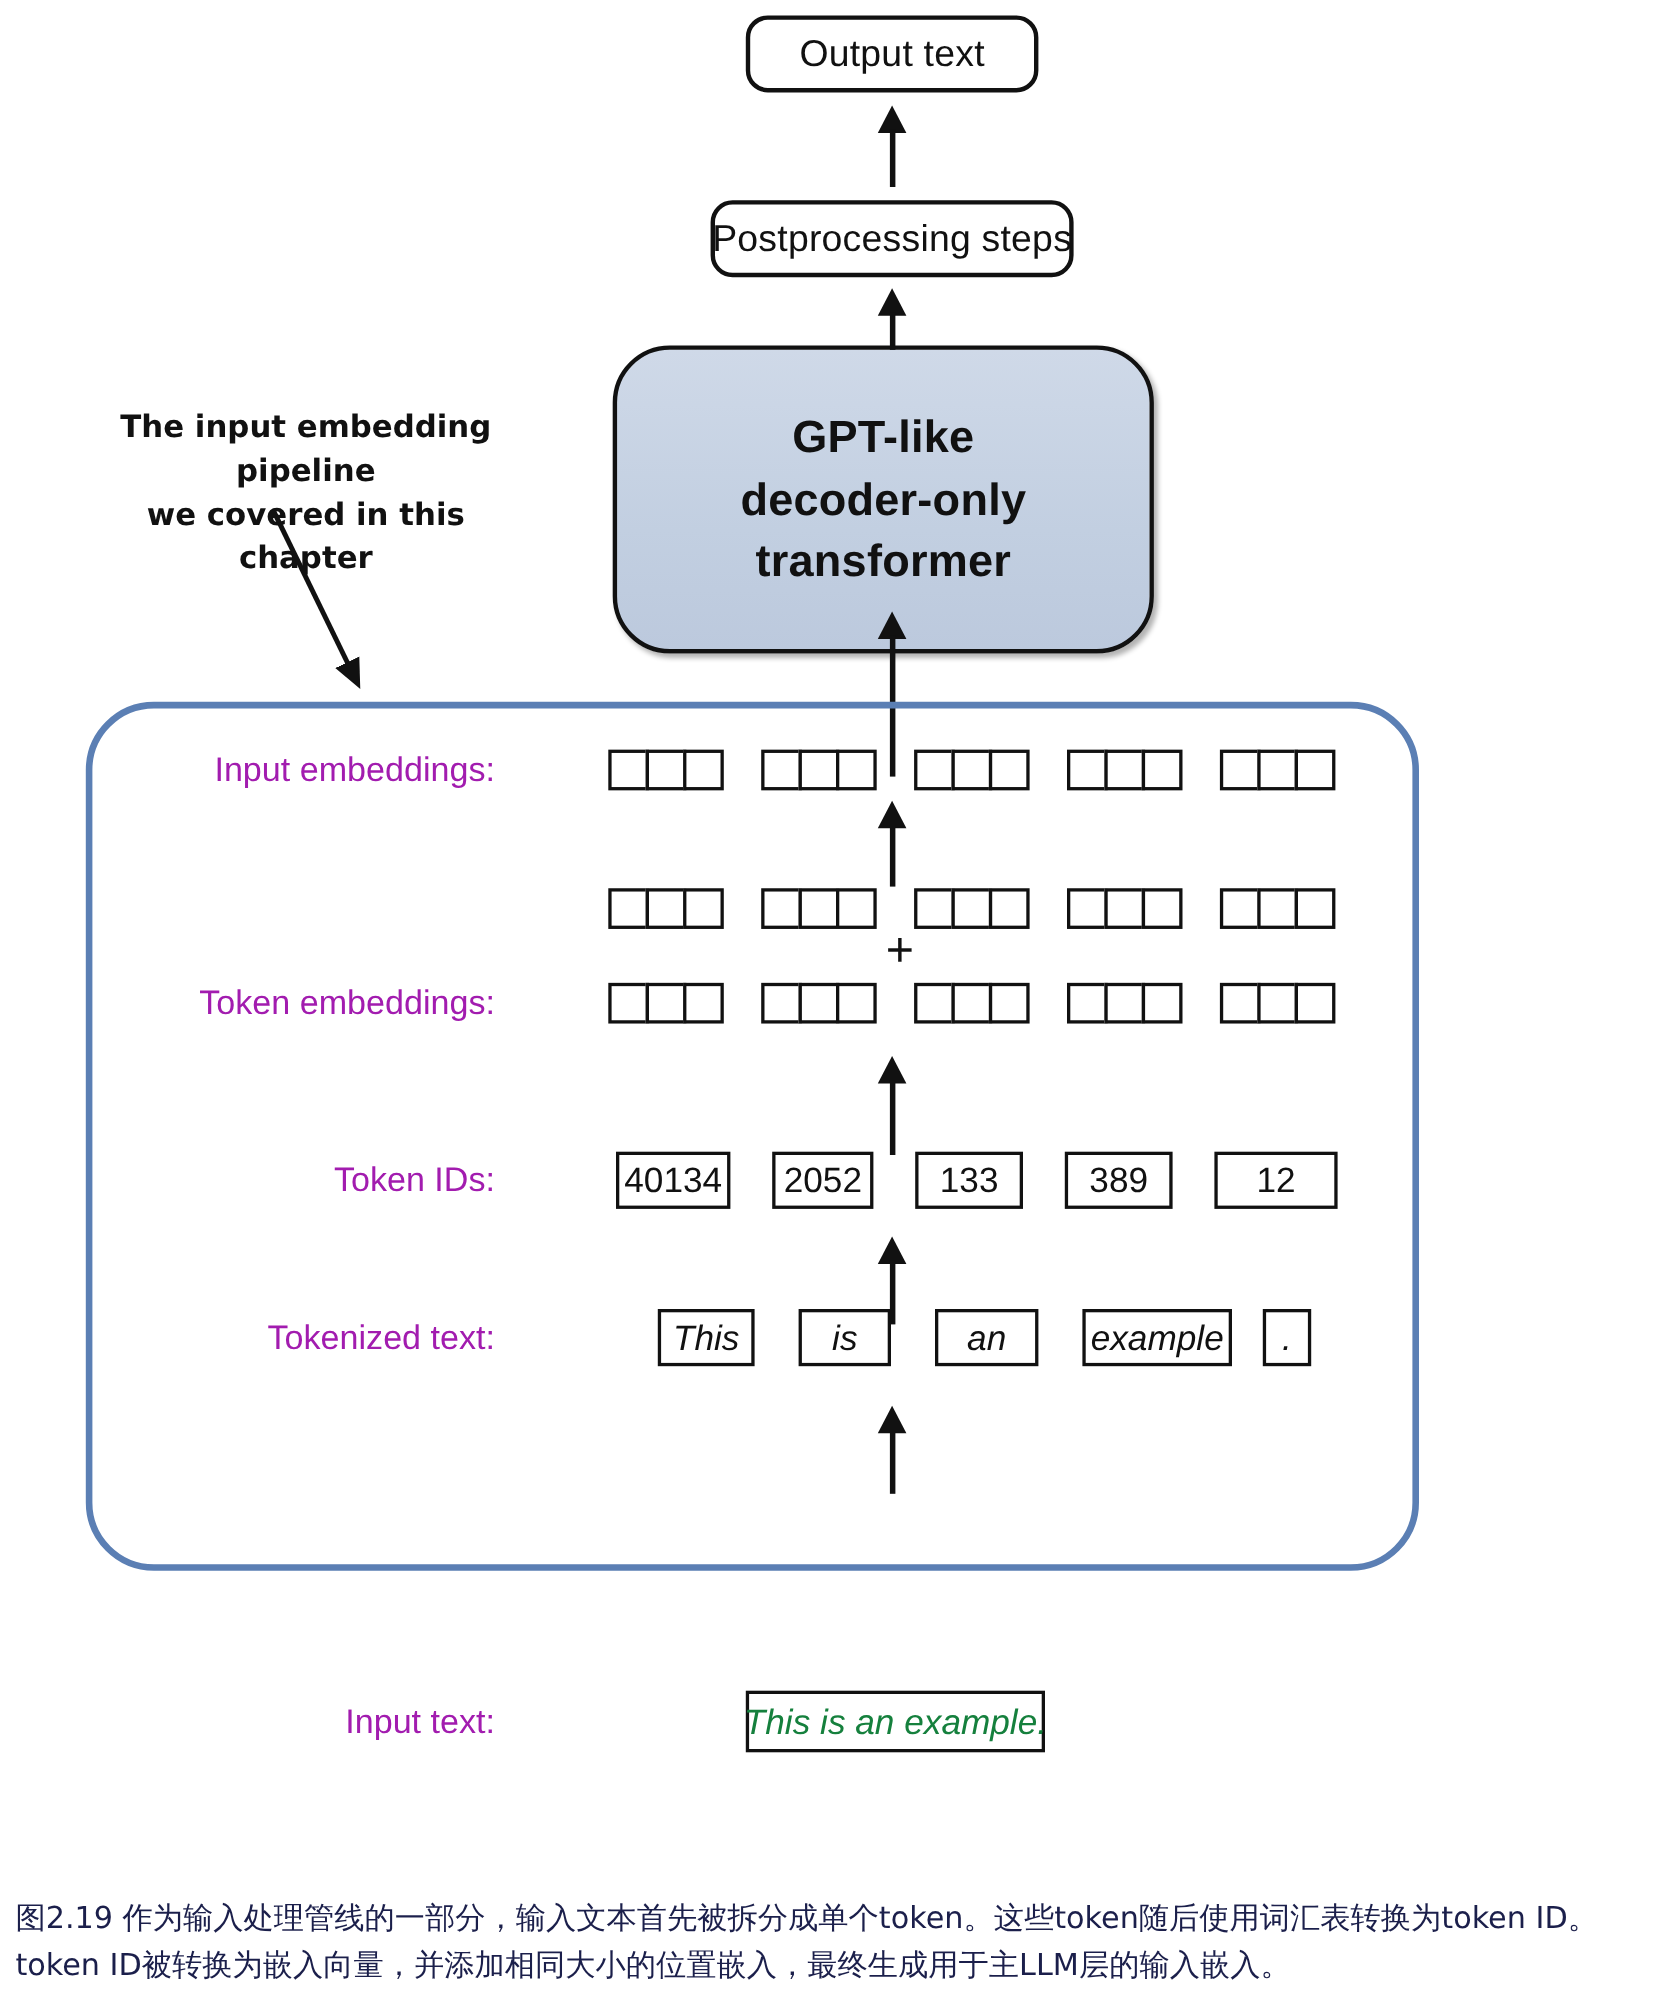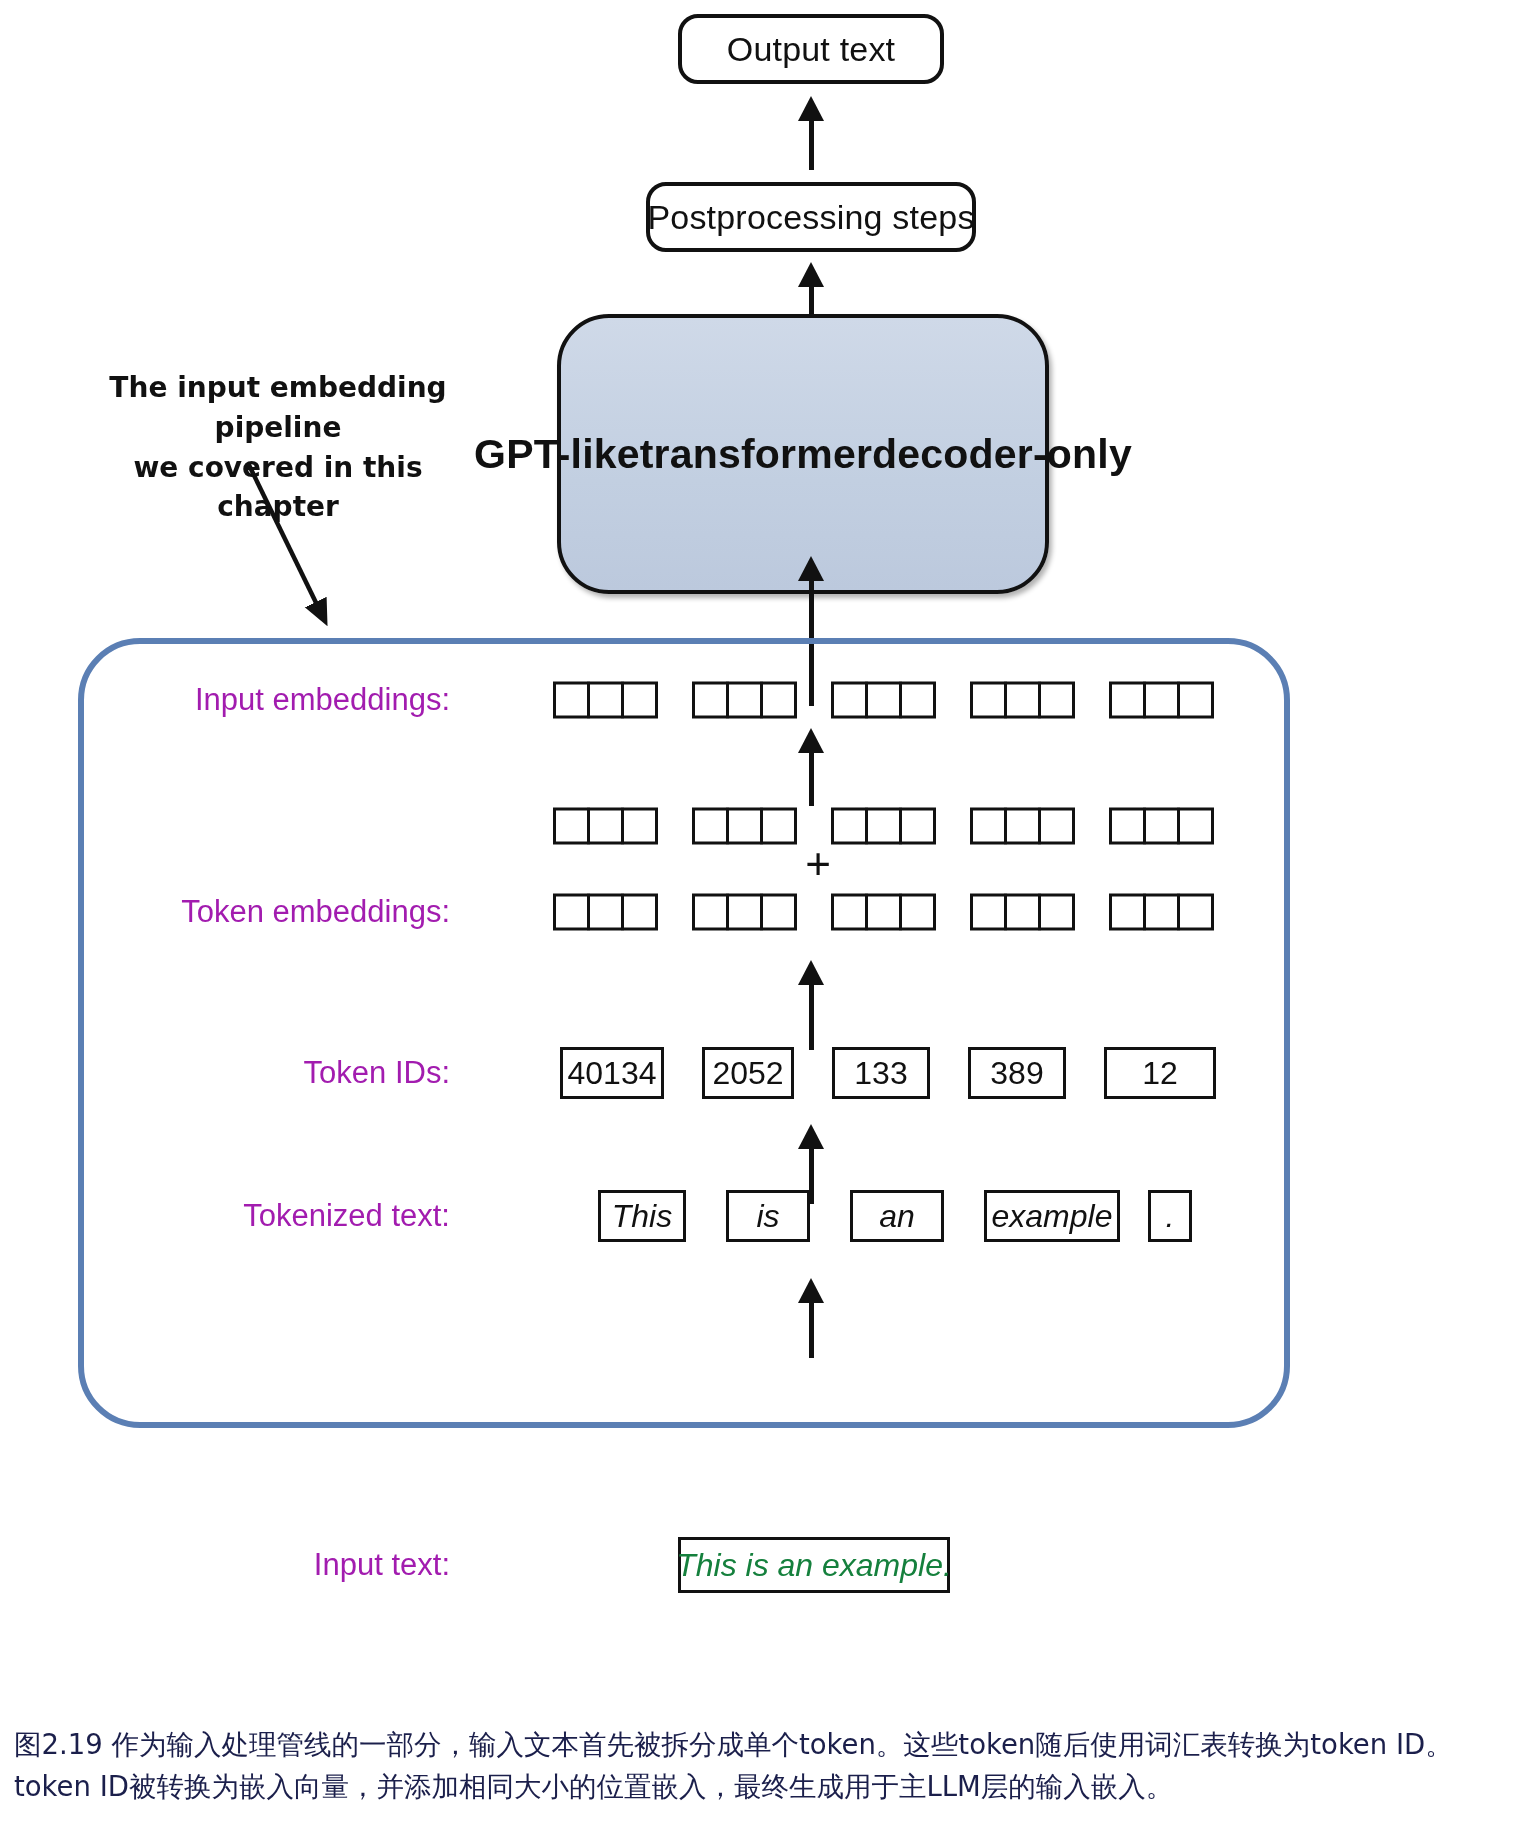--- a/index.html
+++ b/index.html
@@ -49,21 +49,21 @@
     width: 330px; height: 70px;
     border-radius: 20px;
   }
 
   #transformer-box {
     left: 557px; top: 314px;
     width: 492px; height: 280px;
     border-radius: 52px;
     border: 4px solid #111111;
     background: linear-gradient(180deg, #cfd9e8 0%, #c2cfe1 60%, #bcc9dd 100%);
-    flex-direction: row;
+    flex-direction: column;
     font-weight: bold;
     font-size: 41px;
     line-height: 1.38;
     box-shadow: 3px 4px 5px rgba(0,0,0,0.30);
   }
   #transformer-box .tline { display:block; }
 
   
   #pipeline-box {
     position: absolute;
@@ -229,22 +229,22 @@
     <span>Postprocessing steps</span>
   </div>
 
   <div class="varrow" id="arrow-transformer-to-post" style="left:798px; top:262px; height:60px;">
     <div class="head"></div>
     <div class="shaft" style="top:22px; height:38px;"></div>
   </div>
 
   <div class="rbox" id="transformer-box">
     <span class="tline">GPT-like</span>
+    <span class="tline">decoder-only</span>
     <span class="tline">transformer</span>
-    <span class="tline">decoder-only</span>
   </div>
 
   <div class="varrow" id="arrow-emb-to-transformer" style="left:798px; top:556px; height:150px;">
     <div class="head"></div>
     <div class="shaft" style="top:22px; height:128px;"></div>
   </div>
 
   <div id="annotation">
     <span class="aline">The input embedding pipeline</span>
     <span class="aline">we covered in this chapter</span>

